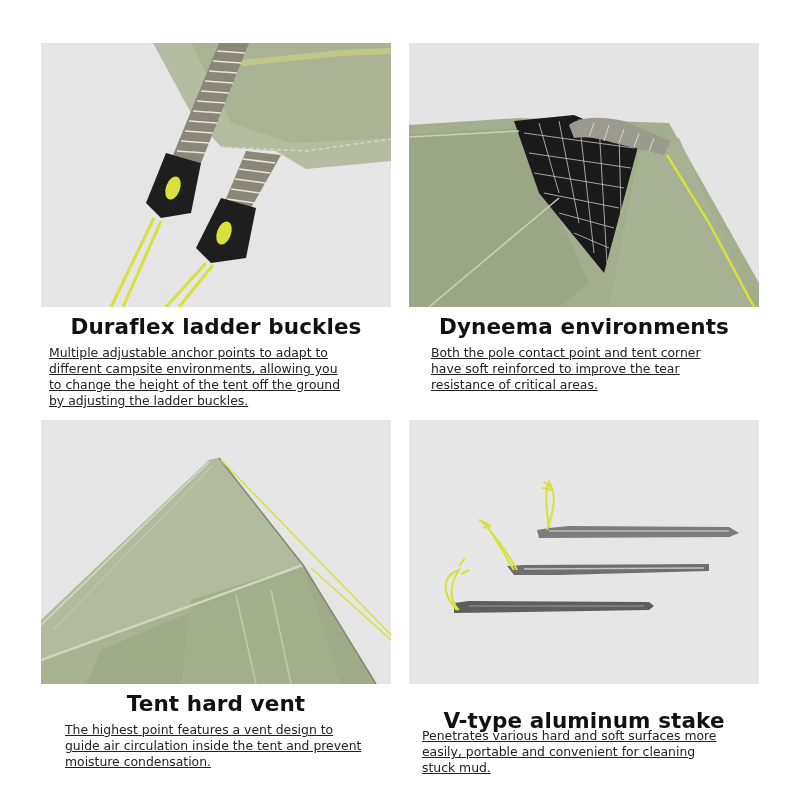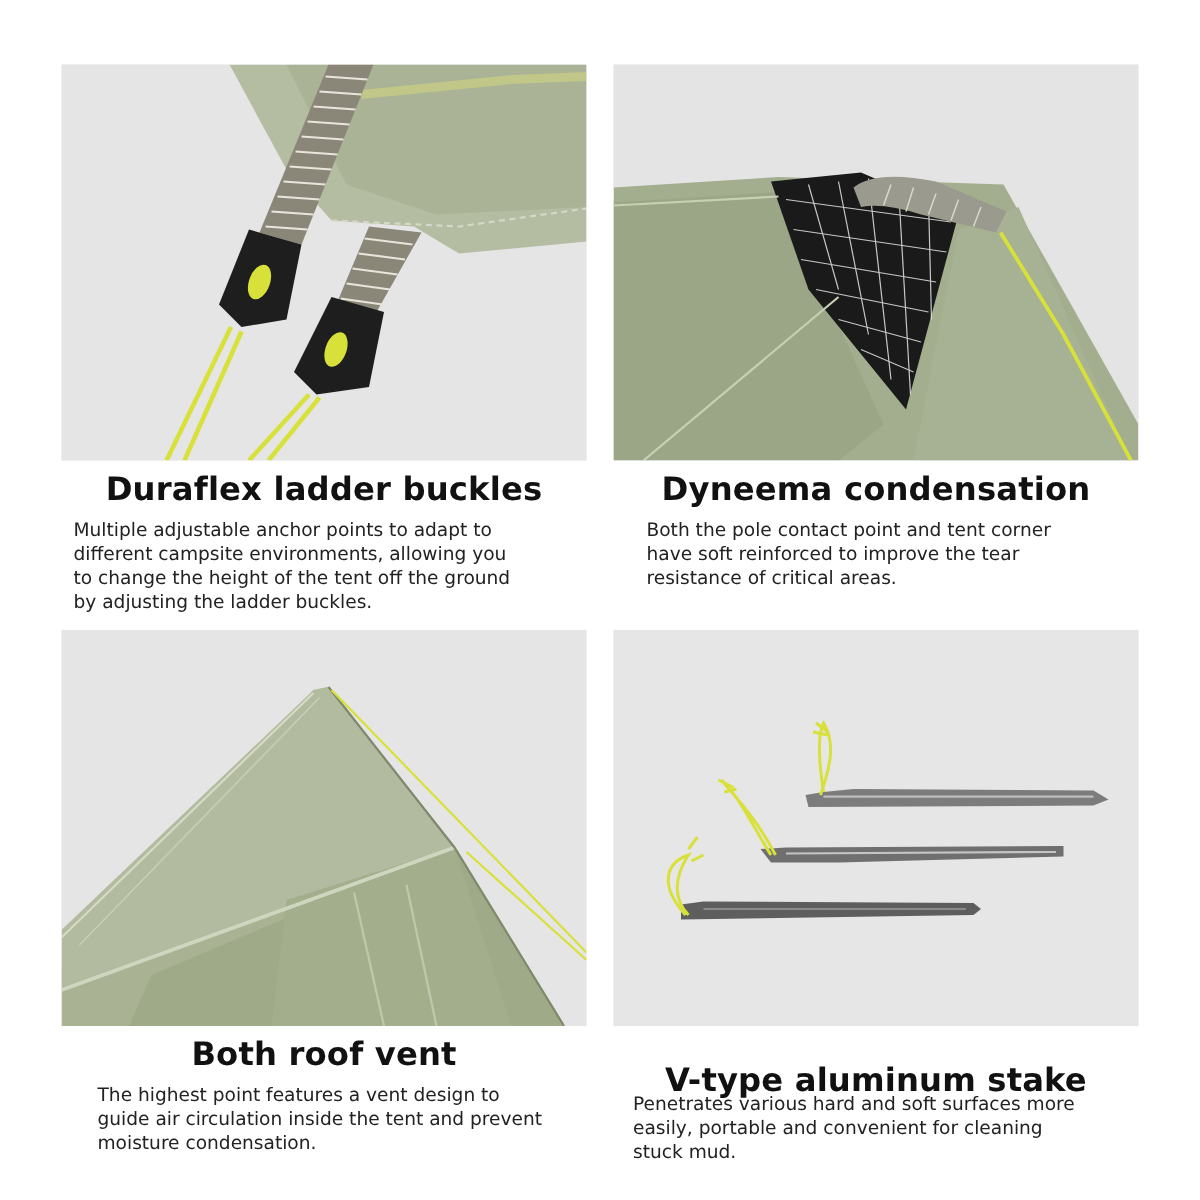--- a/index.html
+++ b/index.html
@@ -1,21 +1,21 @@
 <!DOCTYPE html>
 <html><head>
 <meta charset="utf-8">
 <style>
   html, body { margin: 0; padding: 0; background: #ffffff; }
   body { width: 800px; height: 800px; position: relative; overflow: hidden; font-family: "DejaVu Sans", "Liberation Sans", sans-serif; }
   .cell { position: absolute; width: 350px; }
   .photo { position: absolute; width: 350px; height: 264px; background: #e4e4e4; overflow: hidden; }
   .photo svg { display: block; width: 350px; height: 264px; }
   .title { position: absolute; left: 0; width: 350px; text-align: center; font-size: 21.5px; font-weight: bold; color: #111111; letter-spacing: 0.1px; white-space: nowrap; }
-  .desc { position: absolute; font-size: 12.4px; line-height: 16px; color: #222222; white-space: pre-line; }
+  .desc { position: absolute; font-size: 12.4px; line-height: 16px; color: #222222; white-space: pre-line; text-decoration: underline; }
 </style>
 </head>
 <body>
 
 <div class="cell" style="left:41px; top:43px;">
   <div class="photo" style="left:0; top:0;">
     <svg viewBox="0 0 350 264" xmlns="http://www.w3.org/2000/svg">
       <rect width="350" height="264" fill="#e5e5e5"></rect>
 
       <polygon points="112,0 350,0 350,118 265,126 235,108 180,104 150,70" fill="#b4bca2"></polygon>
@@ -99,21 +99,21 @@
           <line x1="230" y1="90" x2="225" y2="104"></line>
           <line x1="245" y1="95" x2="240" y2="108"></line>
         </g>
 
       <line x1="0" y1="94" x2="110" y2="88" stroke="#c8d0b4" stroke-width="1.5"></line>
       <line x1="20" y1="264" x2="150" y2="155" stroke="#c8d0b4" stroke-width="1.5"></line>
 
       <polyline points="258,112 300,180 345,264" fill="none" stroke="#d8e03a" stroke-width="2.5"></polyline>
     </svg>
   </div>
-  <div class="title" style="top:271px;">Dyneema condensation</div>
+  <div class="title" style="top:271px;">Dyneema environments</div>
   <div class="desc" style="left:22px; top:302px;">Both the pole contact point and tent corner
 have soft reinforced to improve the tear
 resistance of critical areas.</div>
 </div>
 
 <div class="cell" style="left:41px; top:420px;">
   <div class="photo" style="left:0; top:0;">
     <svg viewBox="0 0 350 264" xmlns="http://www.w3.org/2000/svg">
       <rect width="350" height="264" fill="#e5e5e5"></rect>
       <polygon points="168,40 178,38 335,264 0,264 0,225" fill="#a9b394"></polygon>
@@ -123,21 +123,21 @@
       <line x1="0" y1="240" x2="262" y2="145" stroke="#cfd6bf" stroke-width="2.5"></line>
       <line x1="0" y1="205" x2="168" y2="42" stroke="#d4dac4" stroke-width="1.5"></line>
       <line x1="12" y1="210" x2="172" y2="45" stroke="#c8cfb6" stroke-width="1"></line>
       <line x1="195" y1="175" x2="215" y2="264" stroke="#bfc8ac" stroke-width="1.5"></line>
       <line x1="230" y1="170" x2="250" y2="264" stroke="#bfc8ac" stroke-width="1.5"></line>
       <polyline points="178,38 262,145 335,264" fill="none" stroke="#7f8a6c" stroke-width="1.5"></polyline>
       <polyline points="180,40 350,215" fill="none" stroke="#d8e03a" stroke-width="1.5"></polyline>
       <polyline points="270,148 350,220" fill="none" stroke="#d8e03a" stroke-width="1.5"></polyline>
     </svg>
   </div>
-  <div class="title" style="top:271px;">Both roof vent</div>
+  <div class="title" style="top:271px;">Tent hard vent</div>
   <div class="desc" style="left:24px; top:302px;">The highest point features a vent design to
 guide air circulation inside the tent and prevent
 moisture condensation.</div>
 </div>
 
 <div class="cell" style="left:409px; top:420px;">
   <div class="photo" style="left:0; top:0;">
     <svg viewBox="0 0 350 264" xmlns="http://www.w3.org/2000/svg">
       <rect width="350" height="264" fill="#e6e6e6"></rect>
 

